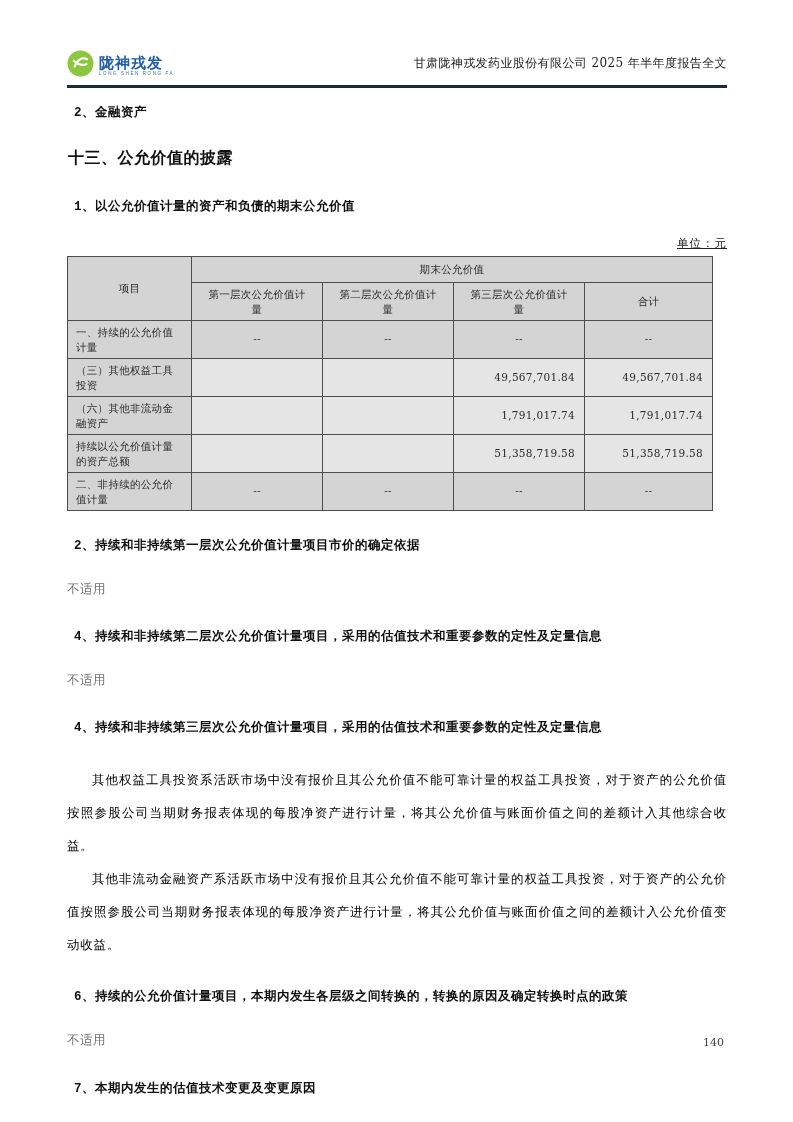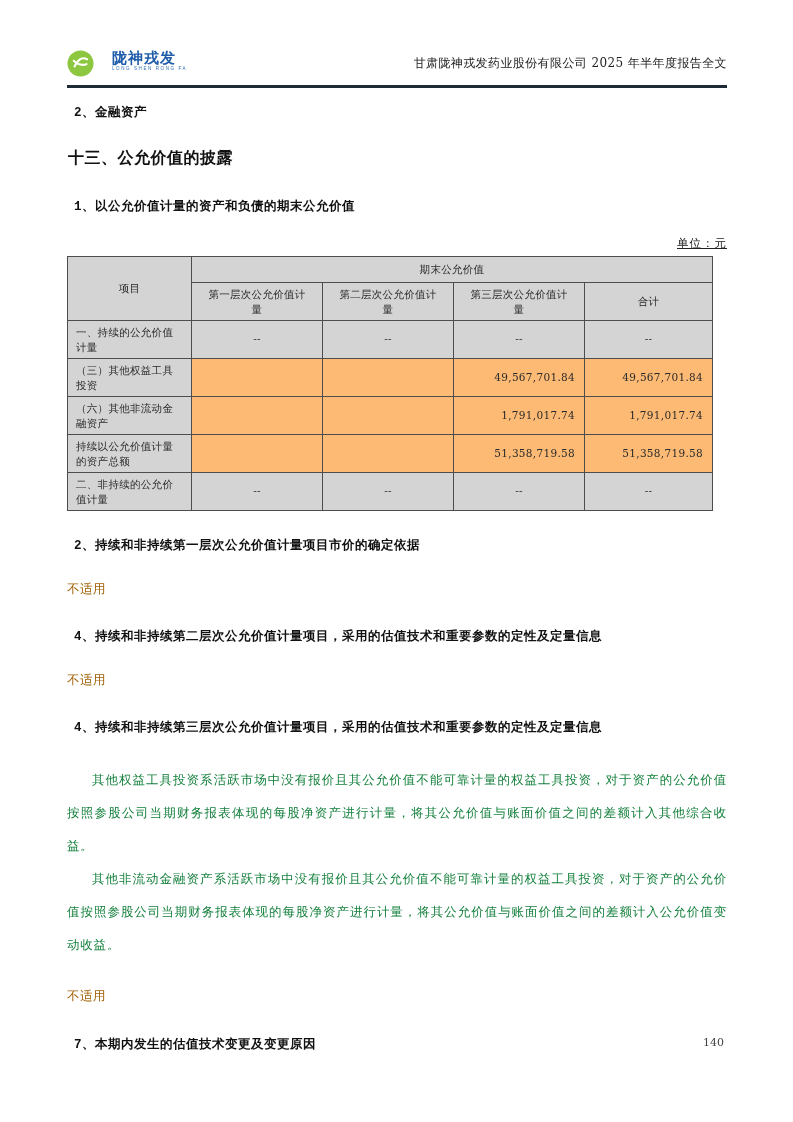--- a/index.html
+++ b/index.html
@@ -6,63 +6,63 @@
   html,body { background:#ffffff; }
   .page {
     width:793px; height:1122px; margin:0 auto; background:#fff;
     position:relative; overflow:hidden;
     font-family:"DejaVu Serif","Liberation Serif",serif;
     color:#1a1a1a;
     padding:0 66px 0 67px;
   }
   
   .doc-header { margin-top:46px; display:flex; align-items:center; justify-content:space-between; height:34px; }
-  .logo { display:flex; align-items:flex-start; gap:18px; }
+  .logo { display:flex; align-items:flex-end; gap:5px; }
   .logo-mark { width:27px; height:27px; flex:0 0 auto; }
   .logo-text { display:flex; flex-direction:column; line-height:1; }
   .logo-cn { font-family:"Liberation Sans",sans-serif; font-weight:700; font-size:15px; color:#1f5ca9; letter-spacing:1px; }
   .logo-en { font-family:"Liberation Sans",sans-serif; font-size:4.5px; color:#2f6db3; letter-spacing:1.6px; margin-top:2px; }
   .doc-title { font-size:12px; color:#222; letter-spacing:0.4px; }
   .header-rule { height:3px; background:#1e2a36; margin-top:5px; }
   
   .h-sub {
     font-family:Liberation Mono, monospace; font-weight:700;
     font-size:12.5px; color:#111; letter-spacing:0.5px; margin-left:7px;
   }
   .h-main {
     font-family:"Liberation Sans",sans-serif; font-weight:700;
     font-size:16px; color:#111; letter-spacing:0.5px; margin-left:1px;
   }
   .mt-s2  { margin-top:16px; }
   .mt-s13 { margin-top:27px; }
   .mt-s131{ margin-top:29px; }
-  .na { font-size:12.5px; color:#a16207; margin-top:27px; letter-spacing:0.5px; }
+  .na { font-size:12.5px; color:#737373; margin-top:27px; letter-spacing:0.5px; }
   
   .unit-row { margin-top:21px; text-align:right; font-size:11.5px; color:#222; letter-spacing:1px;text-decoration:underline; }
   table.fv-table {
     margin-top:5px; border-collapse:collapse; table-layout:fixed;
     width:645px; font-size:10.5px; color:#2a2a2a;
     border:1.5px solid #3a3a3a;
   }
   .fv-table th, .fv-table td {
     border:1px solid #4d4d4d; vertical-align:middle;
     line-height:15px; letter-spacing:0.3px;
   }
   .fv-table th { background:#d4d4d4; font-weight:400; text-align:center; padding:2px 13px; }
   .fv-table tr.hdr1 th { height:26px; }
   .fv-table tr.hdr2 th { height:38px; }
   .fv-table tbody tr { height:38px; }
   .fv-table td.lbl { background:#d4d4d4; text-align:left; padding:3px 16px 3px 8px; }
-  .fv-table td.num { text-align:right; padding:3px 9px; background:#fdba74; }
+  .fv-table td.num { text-align:right; padding:3px 9px; background:#e5e5e5; }
   .fv-table td.dash { text-align:center; color:#3a3a3a; background:#fff; }
   .fv-table tr.shaded td { background:#d4d4d4; }
   
   .body-para { margin-top:27px; }
   .para {
-    font-size:12.5px; color:#15803d; line-height:33px;
+    font-size:12.5px; color:#000000; line-height:33px;
     text-align:justify; text-indent:2em; letter-spacing:0.8px;
   }
   .mt-s6 { margin-top:27px; }
   .mt-s7 { margin-top:31px; }
   
   .page-num { position:absolute; top:1036px; right:69px; font-size:11px; color:#444; }
 </style>
 </head>
 <body>
 
@@ -155,19 +155,20 @@
   <div class="h-sub" style="margin-top:30px">4、持续和非持续第二层次公允价值计量项目，采用的估值技术和重要参数的定性及定量信息</div>
   <div class="na">不适用</div>
 
   <div class="h-sub" style="margin-top:30px">4、持续和非持续第三层次公允价值计量项目，采用的估值技术和重要参数的定性及定量信息</div>
 
   <div class="body-para">
     <div class="para">其他权益工具投资系活跃市场中没有报价且其公允价值不能可靠计量的权益工具投资，对于资产的公允价值按照参股公司当期财务报表体现的每股净资产进行计量，将其公允价值与账面价值之间的差额计入其他综合收益。</div>
     <div class="para">其他非流动金融资产系活跃市场中没有报价且其公允价值不能可靠计量的权益工具投资，对于资产的公允价值按照参股公司当期财务报表体现的每股净资产进行计量，将其公允价值与账面价值之间的差额计入公允价值变动收益。</div>
   </div>
 
+  <div class="h-sub mt-s6">6、持续的公允价值计量项目，本期内发生各层级之间转换的，转换的原因及确定转换时点的政策</div>
   <div class="na">不适用</div>
 
   <div class="h-sub mt-s7">7、本期内发生的估值技术变更及变更原因</div>
 
   <div class="page-num">140</div>
 
 </div>
 
 </body></html>

